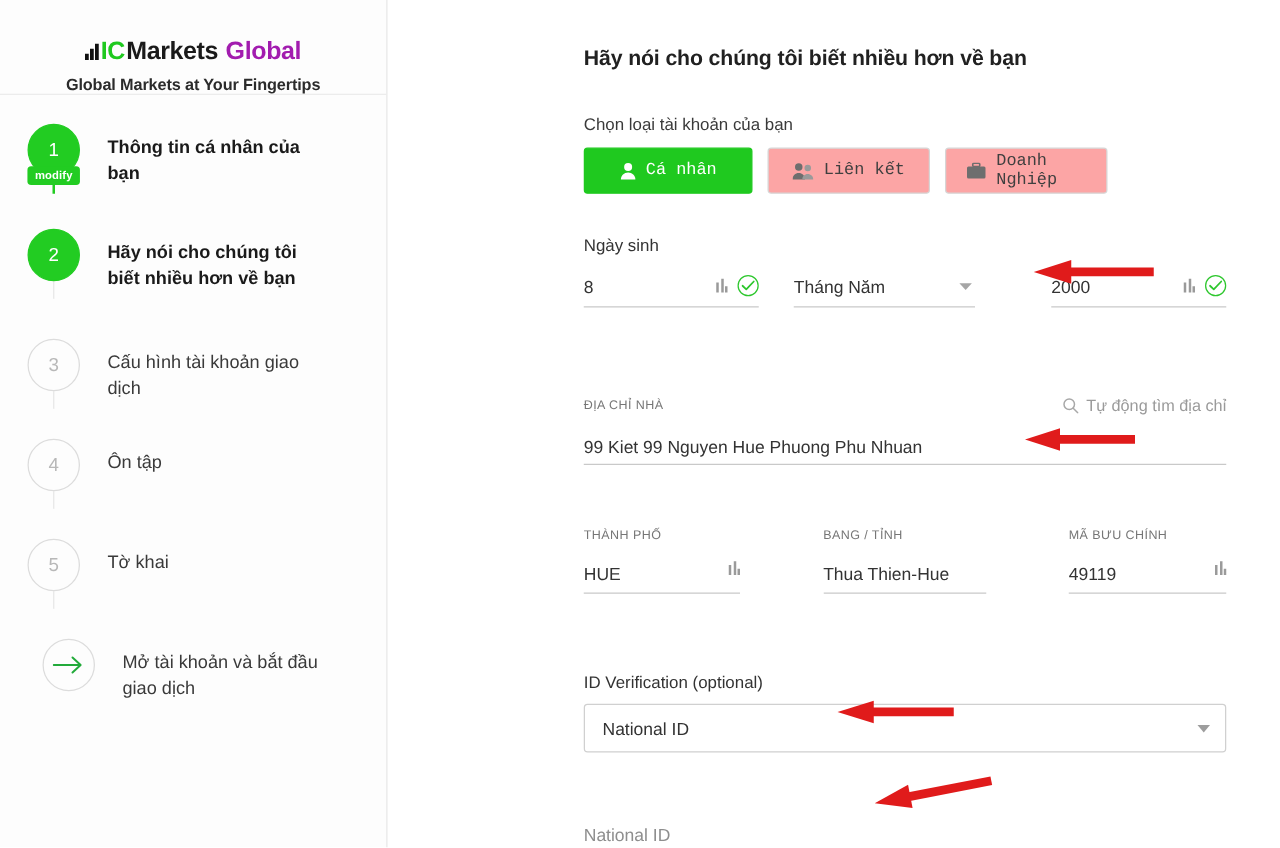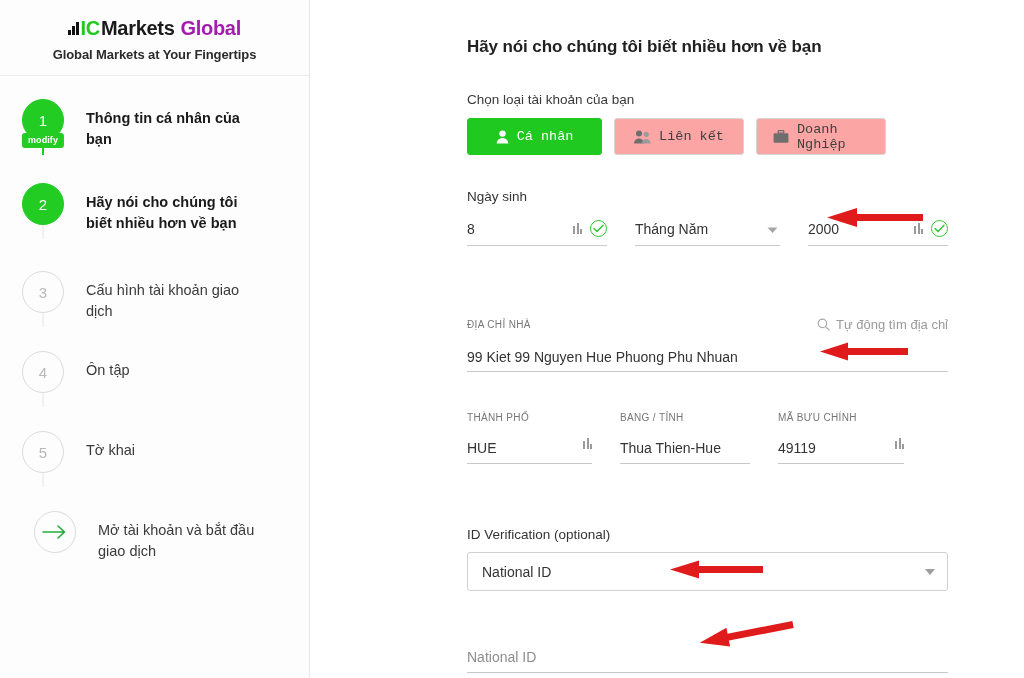--- a/index.html
+++ b/index.html
@@ -31,21 +31,21 @@
     position: relative;
     flex: 0 0 310px;
   }
 
   .brand-block {
     height: 76px;
     border-bottom: 1px solid #ececec;
     display: flex;
     flex-direction: column;
     align-items: center;
-    justify-content: center;
+    justify-content: flex-end;
     padding-top: 4px;
   }
 
   .brand-logo {
     display: flex;
     align-items: center;
     font-size: 20px;
     font-weight: bold;
     letter-spacing: -0.3px;
     line-height: 1;
@@ -233,21 +233,21 @@
     border-bottom: 1px solid #c9c9c9;
     display: flex;
     align-items: center;
   }
   .dob-cell .val {
     font-size: 14px;
     color: #333;
   }
   .dob-cell.day   { width: 140px; margin-right: 28px; }
   .dob-cell.month { width: 145px; margin-right: 28px; }
-  .dob-cell.year  { width: 140px; }
+  .dob-cell.year  { width: 140px; margin-left: 33px; }
 
   .cell-icons {
     position: absolute;
     right: 0;
     display: flex;
     align-items: center;
     gap: 8px;
   }
   .month-caret { position: absolute; right: 2px; }
 
@@ -291,21 +291,21 @@
     margin-top: 10px;
     height: 30px;
     border-bottom: 1px solid #c9c9c9;
     display: flex;
     align-items: center;
     font-size: 14px;
     color: #333;
   }
 
   
-  .triple-row { display: flex; margin-top: 40px; }
+  .triple-row { display: flex; margin-top: 51px; justify-content: space-between; }
   .triple-cell { position: relative; }
   .triple-cell.c1 { width: 125px; margin-right: 28px; }
   .triple-cell.c2 { width: 130px; margin-right: 28px; }
   .triple-cell.c3 { width: 126px; }
   .triple-cell .tiny-label { display: block; }
   .triple-val {
     margin-top: 10px;
     height: 31px;
     border-bottom: 1px solid #c9c9c9;
     display: flex;

